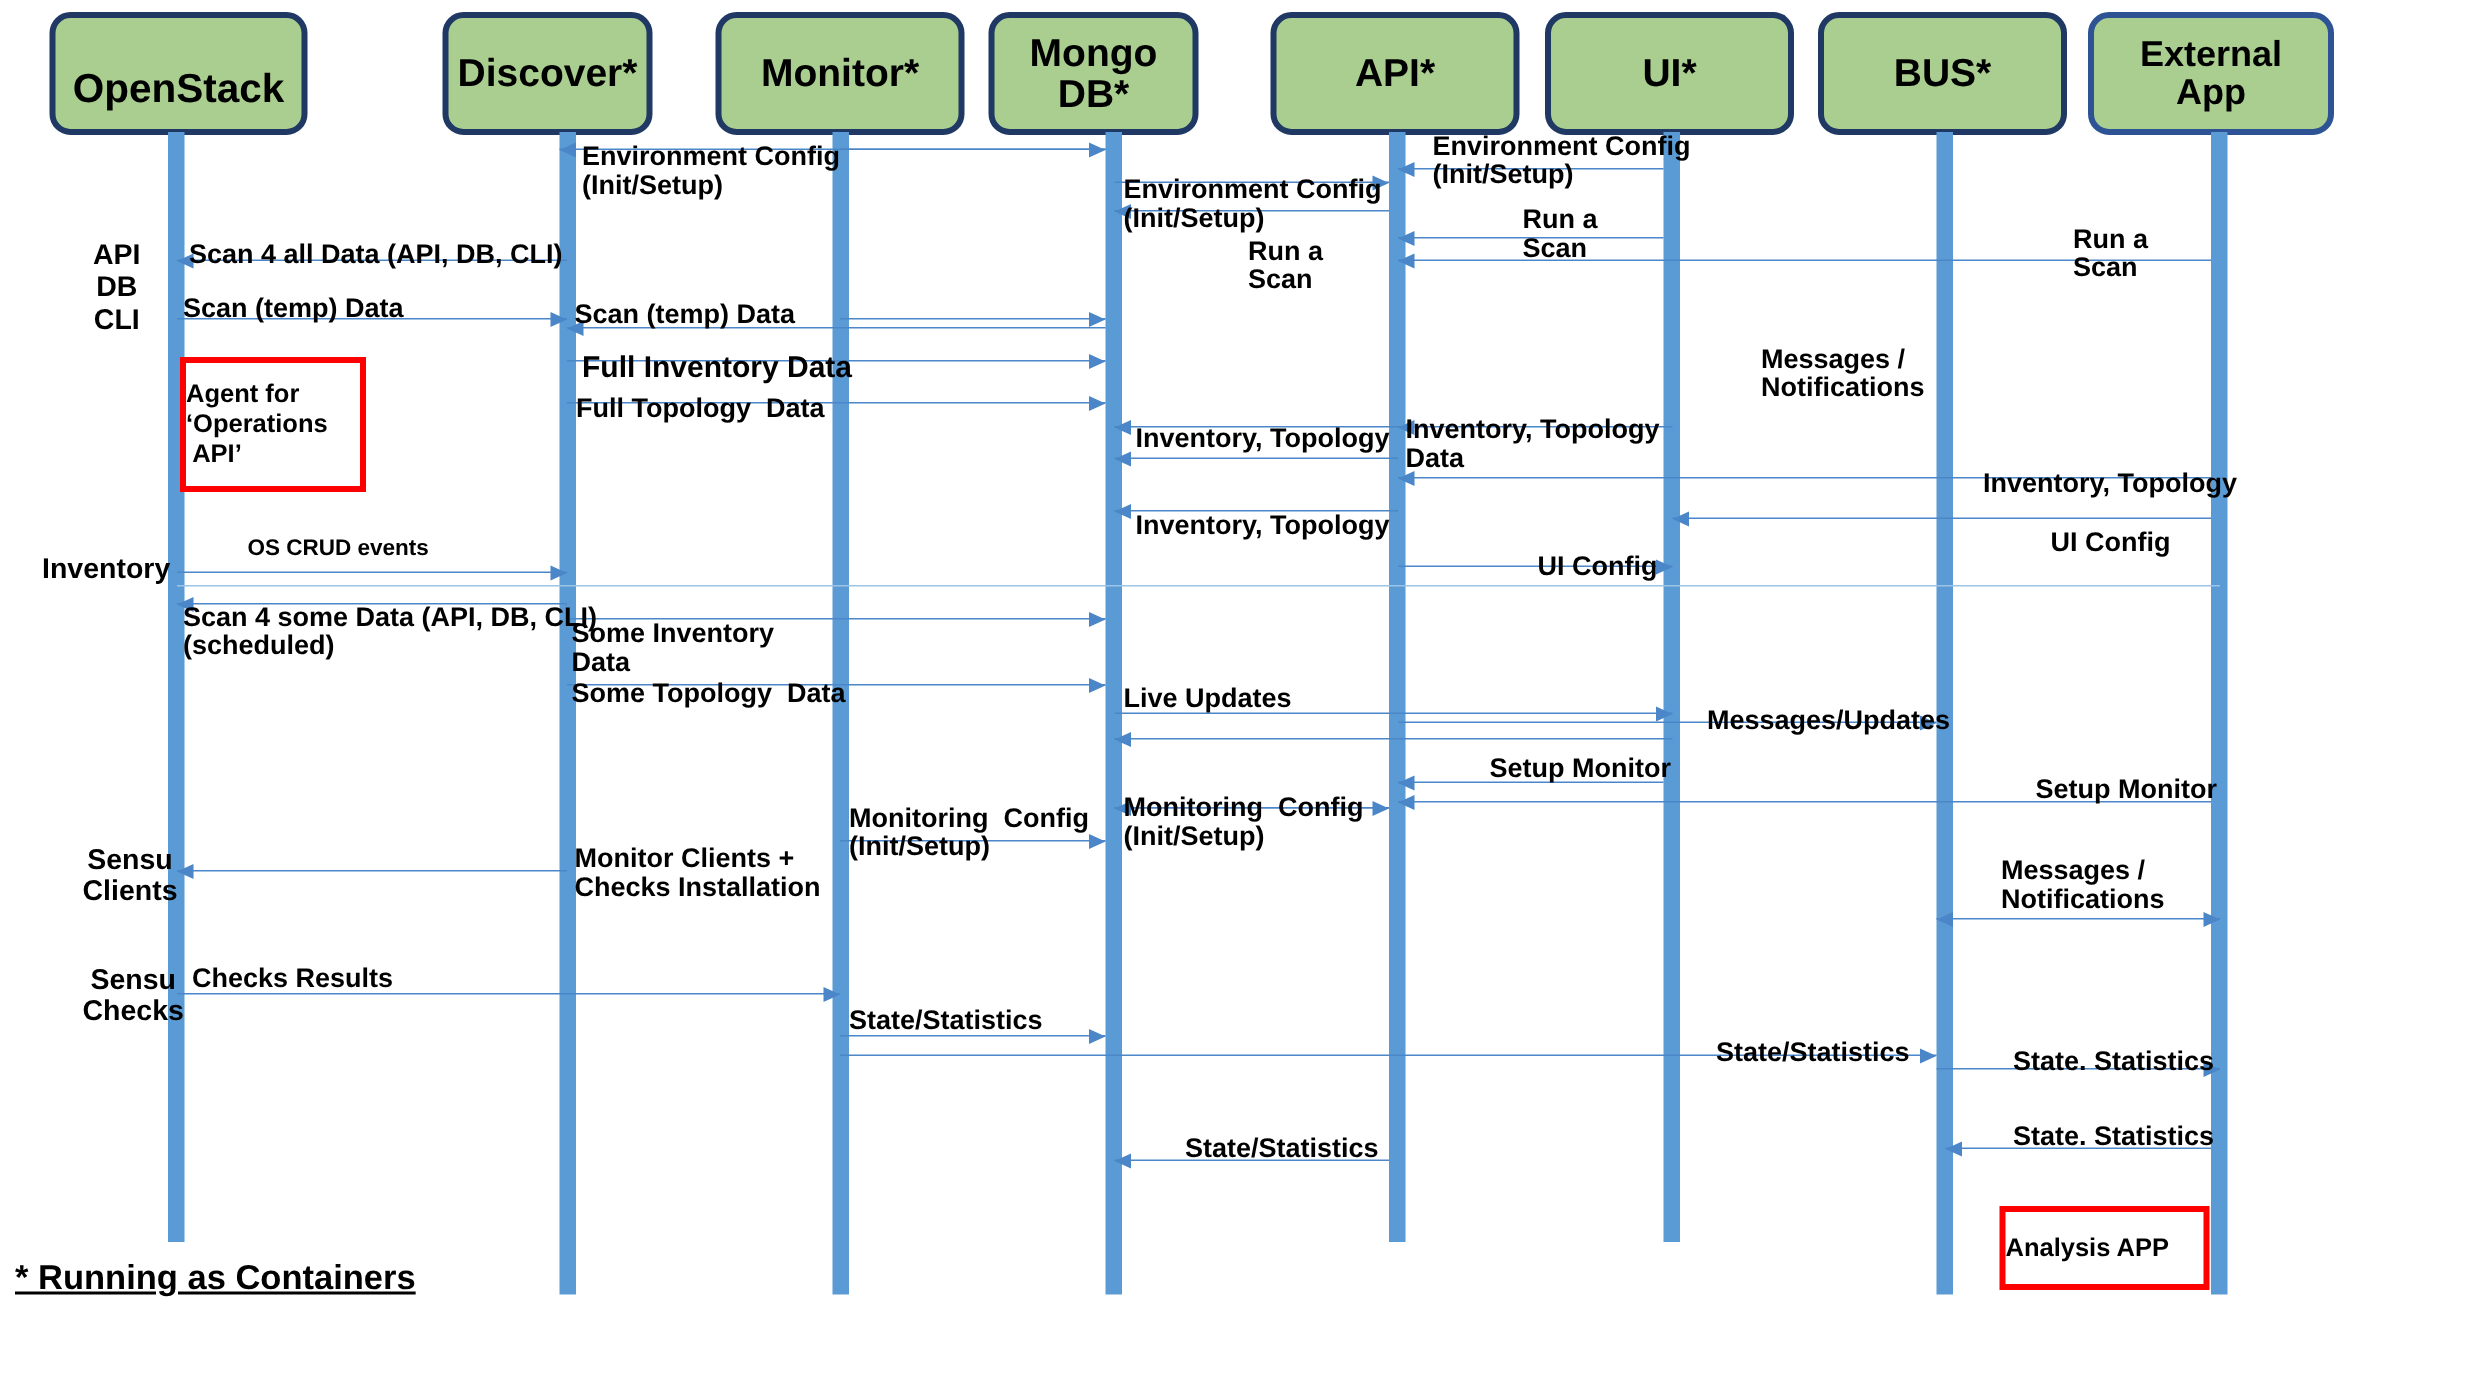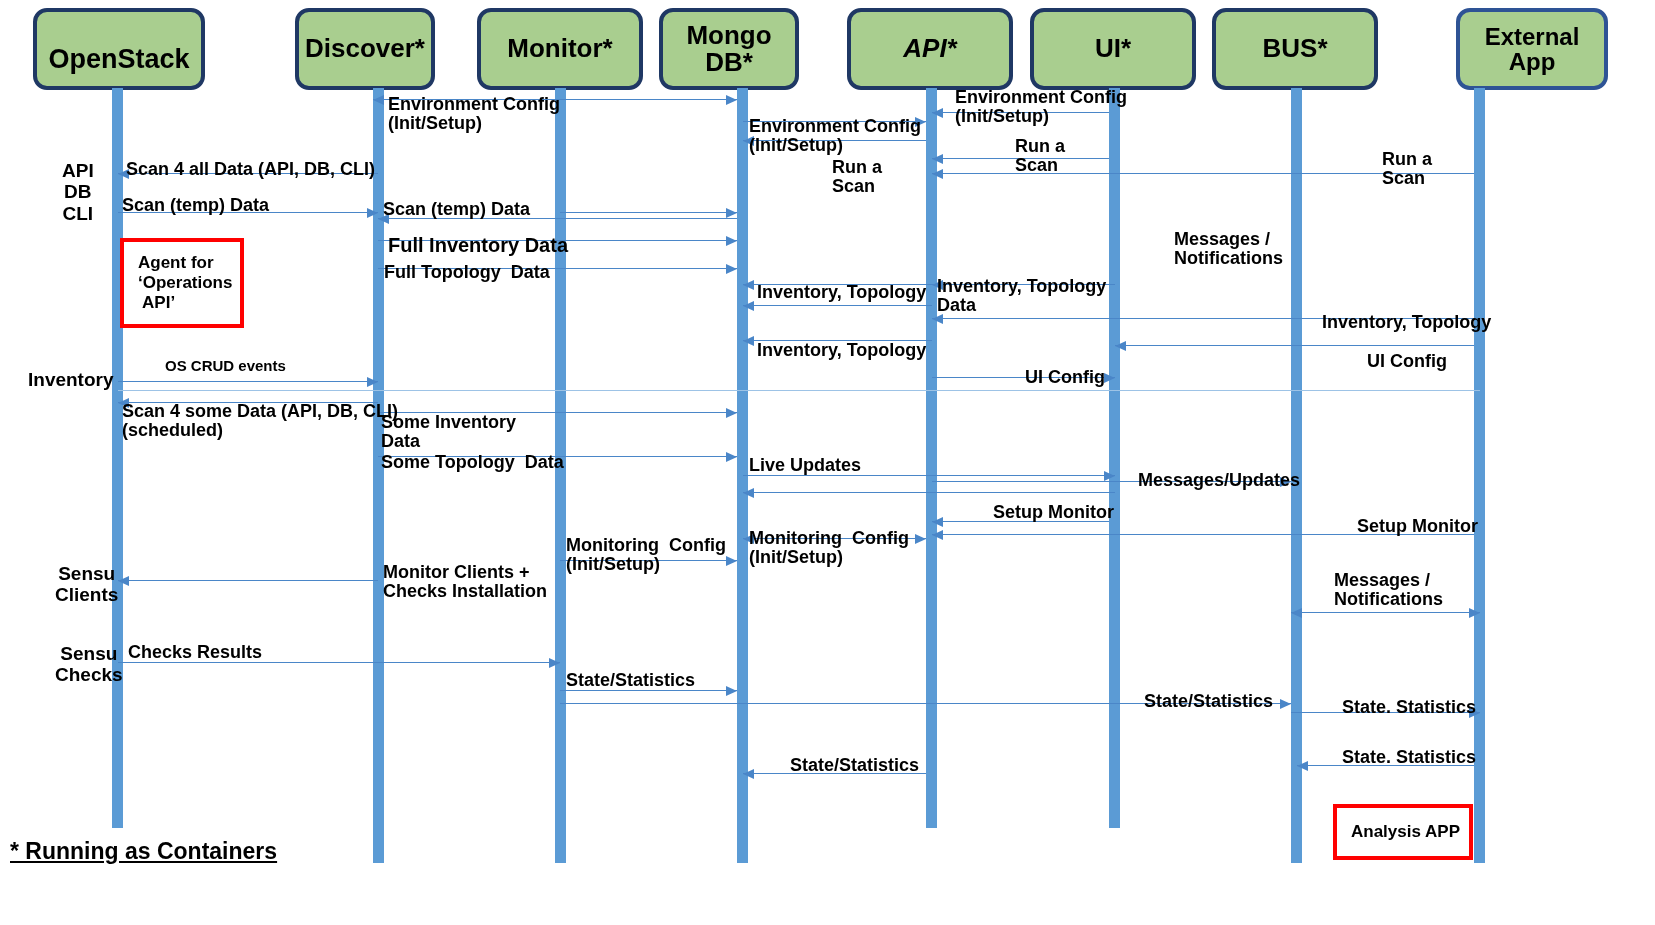--- a/index.html
+++ b/index.html
@@ -76,21 +76,21 @@
     border:4px solid #FF0000;
     background:transparent;
     display:flex;
     align-items:center;
   }
   .redbox span{
     font-weight:bold;
     color:#000;
     line-height:1.18;
     white-space:pre;
-    padding-left:14px;
+    padding-left:0;
   }
   
   .footnote{
     position:absolute;
     font-weight:bold;
     color:#000;
     text-decoration:underline;
   }
 </style>
 </head>
@@ -105,29 +105,29 @@
         <span style="white-space: pre;">Discover*</span>
       </div>
       <div class="actor" style="left: 477px; top: 8px; width: 166px; height: 82px; font-size: 26px;">
         <span style="white-space: pre;">Monitor*</span>
       </div>
       <div class="actor" style="left: 659px; top: 8px; width: 140px; height: 82px; font-size: 26px;">
         <span style="white-space: pre;">Mongo
 DB*</span>
       </div>
       <div class="actor" style="left: 847px; top: 8px; width: 166px; height: 82px; font-size: 26px;">
-        <span style="white-space: pre; font-style: italic;">API*</span>
+        <span style="white-space: pre;">API*</span>
       </div>
       <div class="actor" style="left: 1030px; top: 8px; width: 166px; height: 82px; font-size: 26px;">
         <span style="white-space: pre;">UI*</span>
       </div>
       <div class="actor" style="left: 1212px; top: 8px; width: 166px; height: 82px; font-size: 26px;">
         <span style="white-space: pre;">BUS*</span>
       </div>
-      <div class="actor soft" style="left: 1456px; top: 8px; width: 152px; height: 82px; font-size: 24px;">
+      <div class="actor soft" style="left: 1392px; top: 8px; width: 164px; height: 82px; font-size: 24px;">
         <span style="white-space: pre;">External
 App</span>
       </div>
     </div>
   <div id="lifelines-layer">
       <div class="lifeline" style="left: 112px; top: 88px; height: 740px;"></div>
       <div class="lifeline" style="left: 373px; top: 88px; height: 775px;"></div>
       <div class="lifeline" style="left: 555px; top: 88px; height: 775px;"></div>
       <div class="lifeline" style="left: 737px; top: 88px; height: 775px;"></div>
       <div class="lifeline" style="left: 926px; top: 88px; height: 740px;"></div>

